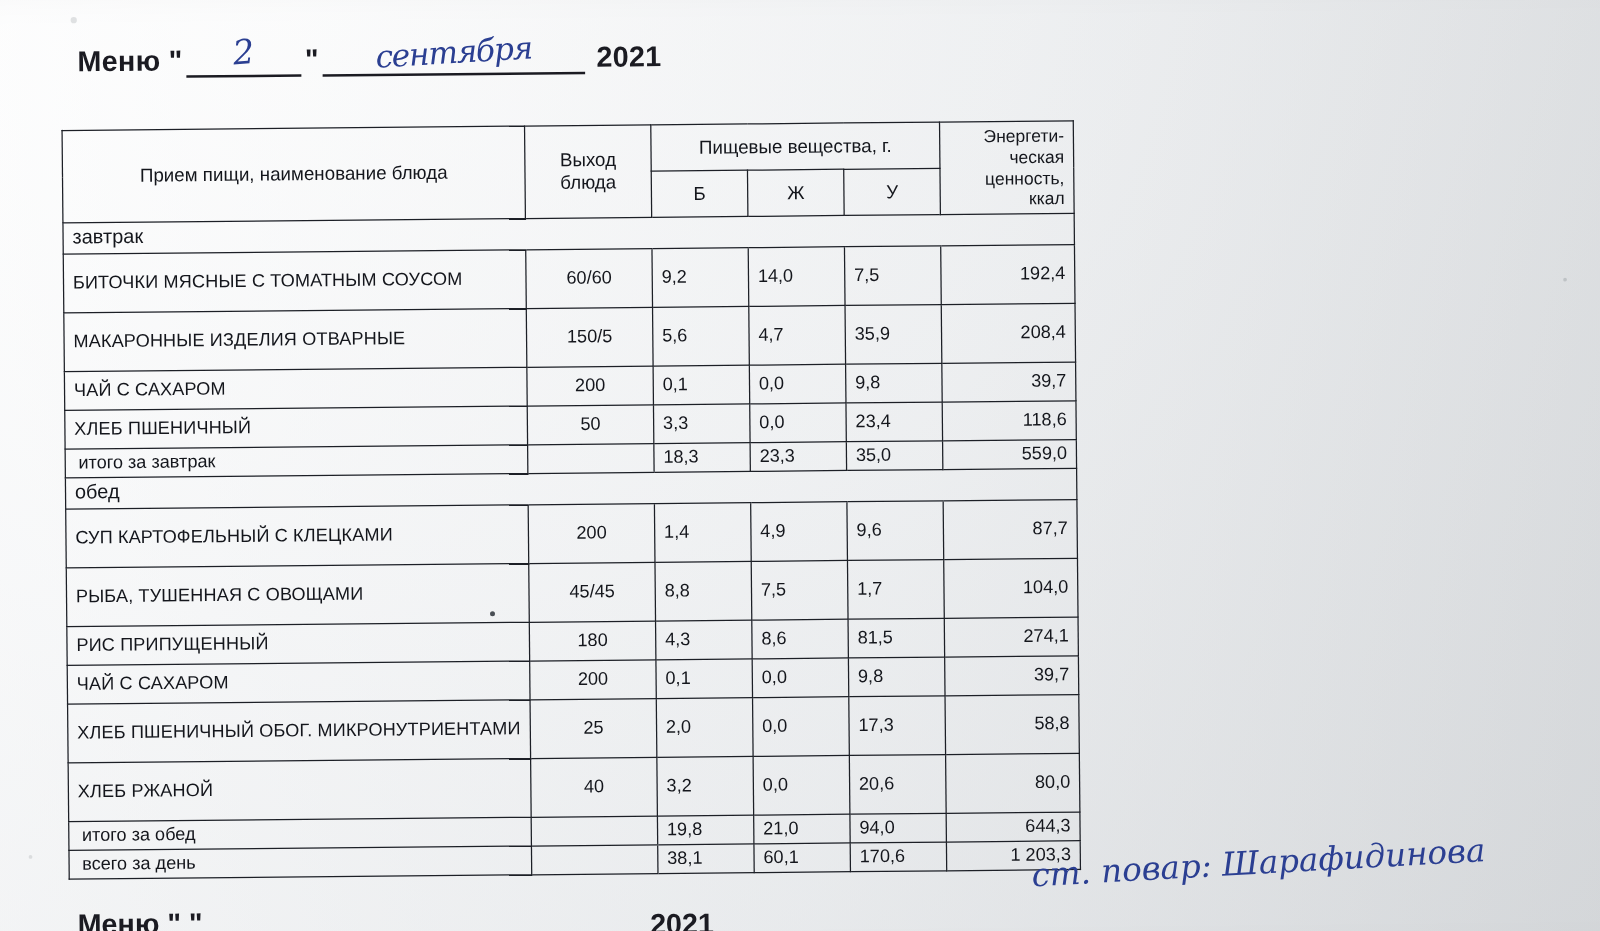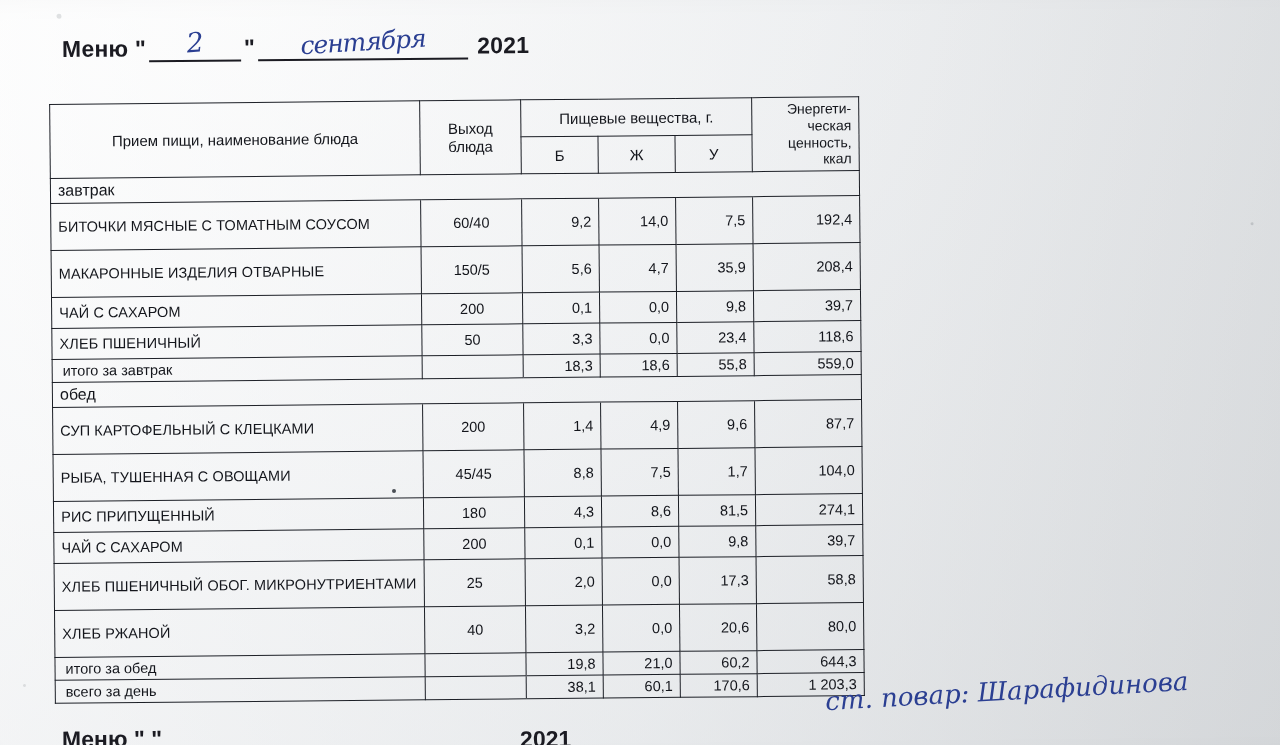--- a/index.html
+++ b/index.html
@@ -100,21 +100,21 @@
     background: transparent;
   }
   table.menu td, table.menu th {
     border: 1.6px solid #1c1f26;
     padding: 3px 7px;
     vertical-align: middle;
     font-weight: normal;
   }
   .c-name  { width: 352px; text-align: left; }
   .c-out   { width: 86px;  text-align: center; }
-  .c-b, .c-f, .c-u { width: 62px; text-align: right; }
+  .c-b, .c-f, .c-u { width: 62px; }
   .c-kcal  { width: 92px; text-align: right; }
 
   thead td { font-weight: bold; text-align: center; }
   .th-name { text-align: center !important; font-size: 15px; }
   .th-out  { font-size: 15px; line-height: 1.15; }
   .th-group{ font-size: 15px; line-height: 1.15; }
   .th-kcal { font-size: 14px; line-height: 1.2; }
   .th-sub  { font-size: 15px; }
 
   .meal-head td {
@@ -235,21 +235,21 @@
           <td class="open">завтрак</td>
           <td class="mid"></td>
           <td class="mid"></td>
           <td class="mid"></td>
           <td class="mid"></td>
           <td class="endc"></td>
         </tr>
 
         <tr class="dish tall">
           <td class="c-name">БИТОЧКИ МЯСНЫЕ С ТОМАТНЫМ СОУСОМ</td>
-          <td class="c-out">60/40</td>
+          <td class="c-out">60/60</td>
           <td class="c-b">9,2</td>
           <td class="c-f">14,0</td>
           <td class="c-u">7,5</td>
           <td class="c-kcal">192,4</td>
         </tr>
         <tr class="dish tall">
           <td class="c-name">МАКАРОННЫЕ ИЗДЕЛИЯ ОТВАРНЫЕ</td>
           <td class="c-out">150/5</td>
           <td class="c-b">5,6</td>
           <td class="c-f">4,7</td>
@@ -270,22 +270,22 @@
           <td class="c-b">3,3</td>
           <td class="c-f">0,0</td>
           <td class="c-u">23,4</td>
           <td class="c-kcal">118,6</td>
         </tr>
 
         <tr class="total">
           <td class="c-name">итого за завтрак</td>
           <td class="c-out blankcell"></td>
           <td class="c-b">18,3</td>
-          <td class="c-f">18,6</td>
-          <td class="c-u">55,8</td>
+          <td class="c-f">23,3</td>
+          <td class="c-u">35,0</td>
           <td class="c-kcal">559,0</td>
         </tr>
 
         <tr class="meal-head">
           <td class="open">обед</td>
           <td class="mid"></td>
           <td class="mid"></td>
           <td class="mid"></td>
           <td class="mid"></td>
           <td class="endc"></td>
@@ -338,21 +338,21 @@
           <td class="c-f">0,0</td>
           <td class="c-u">20,6</td>
           <td class="c-kcal">80,0</td>
         </tr>
 
         <tr class="total">
           <td class="c-name">итого за обед</td>
           <td class="c-out blankcell"></td>
           <td class="c-b">19,8</td>
           <td class="c-f">21,0</td>
-          <td class="c-u">60,2</td>
+          <td class="c-u">94,0</td>
           <td class="c-kcal">644,3</td>
         </tr>
 
         <tr class="total">
           <td class="c-name">всего за день</td>
           <td class="c-out blankcell"></td>
           <td class="c-b">38,1</td>
           <td class="c-f">60,1</td>
           <td class="c-u">170,6</td>
           <td class="c-kcal">1 203,3</td>

